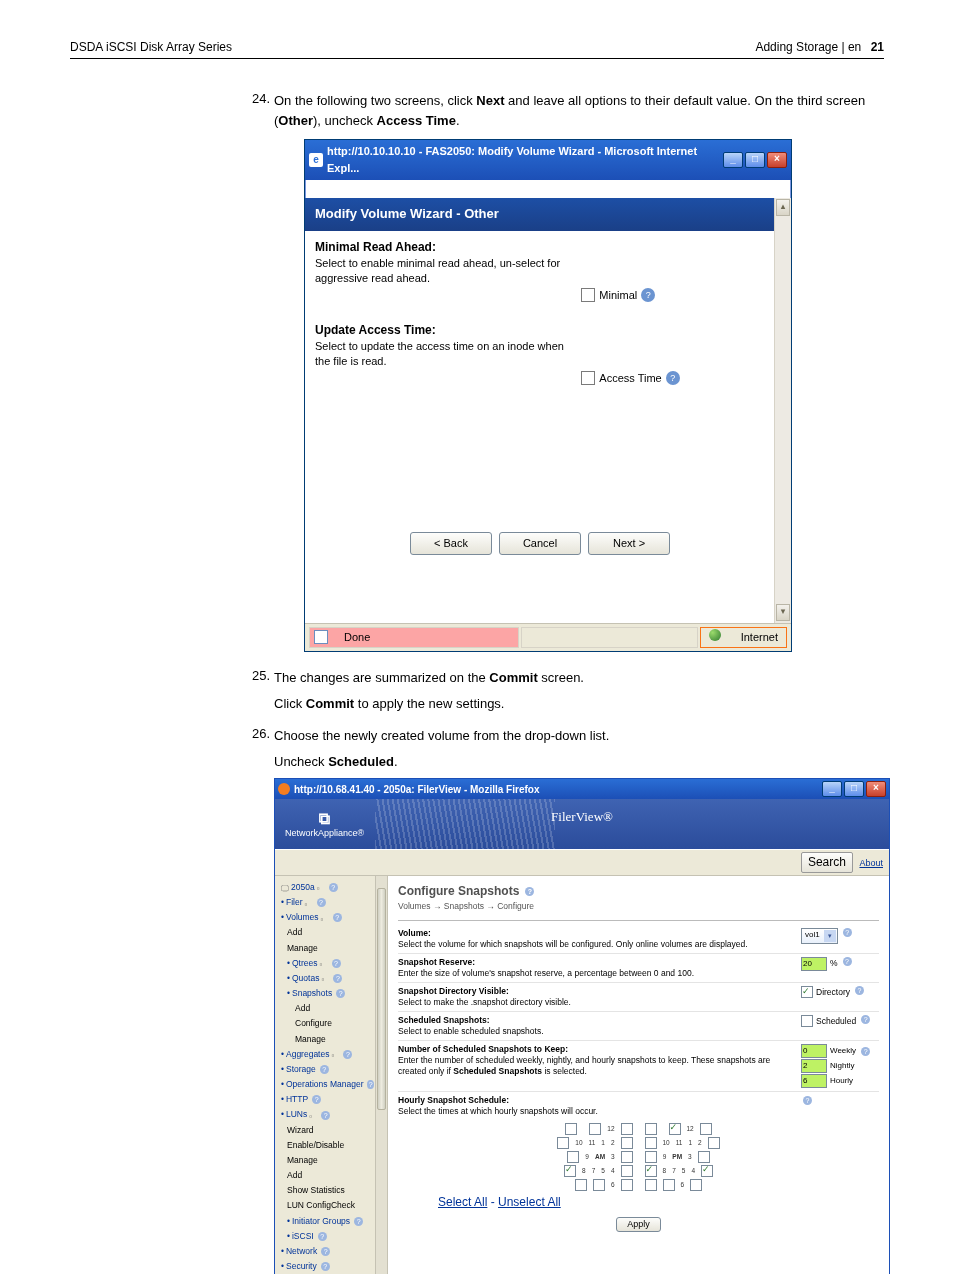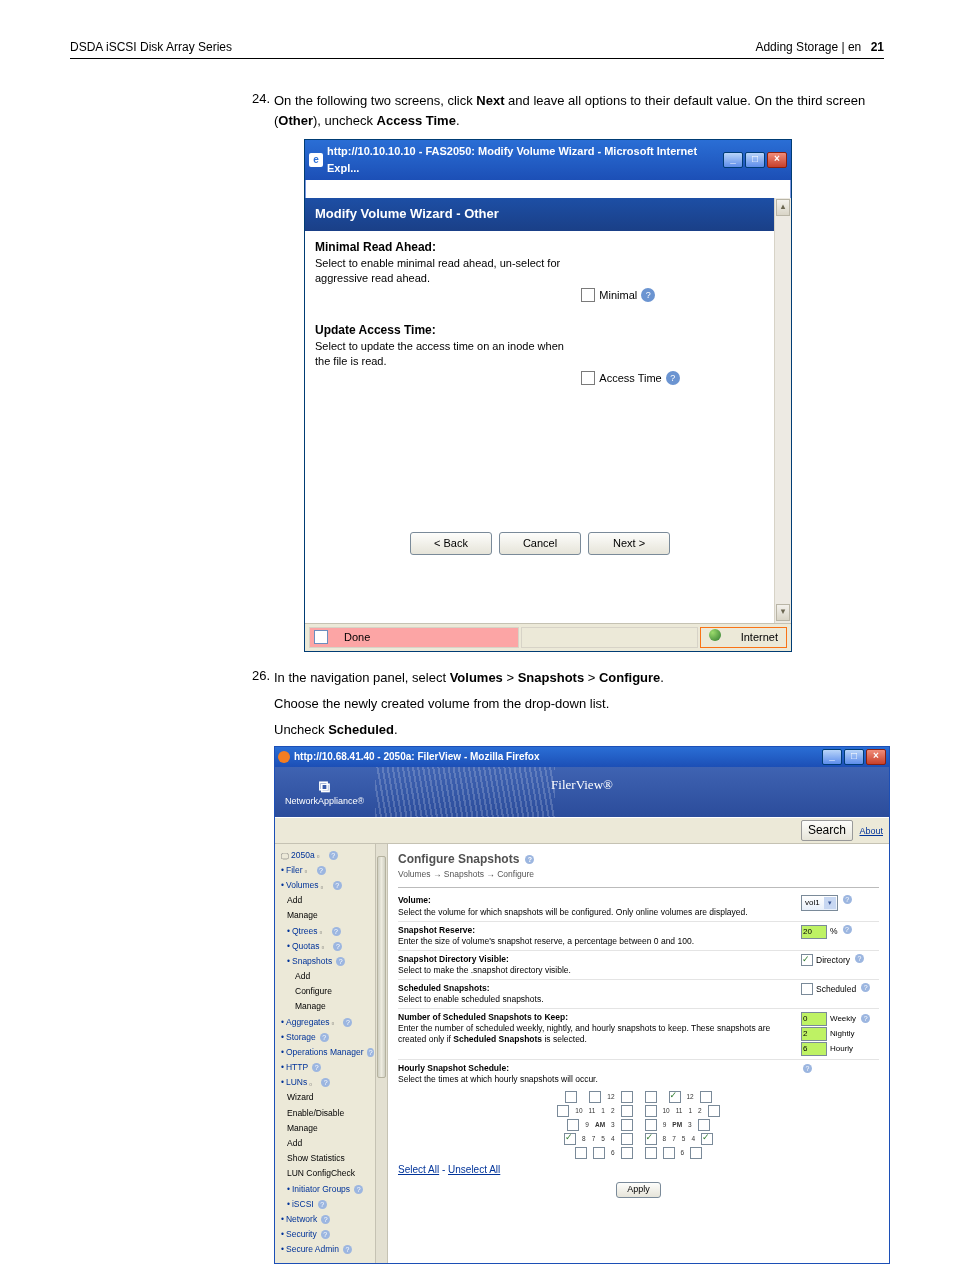--- a/index.html
+++ b/index.html
@@ -487,22 +487,23 @@
     gap: 12px;
     justify-content: center;
   }
   .hg-sub {
     display: flex;
     gap: 6px;
     align-items: center;
   }
   .hg-sub .txt { font-size: 6.5px; color: #333; }
   .select-links {
-    font-size: 10px;
+    font-size: 12px;
     color: #003399;
+    margin-left: 40px;
   }
   .select-links span { text-decoration: underline; cursor: pointer; }
   .apply-row { text-align: center; margin-top: 6px; }
   .apply-btn {
     display: inline-block;
     background: linear-gradient(#FDFDFB,#E6E4D9);
     border: 1px solid #7A8A99;
     border-radius: 3px;
     padding: 1px 10px;
     font-size: 9px;
@@ -592,27 +593,31 @@
             <div class="ie-status-right">
               <span class="globe"></span>
               <span>Internet</span>
             </div>
           </div>
         </div>
 
       </div>
     </div>
 
+    <div class="step-row">
+      <div class="step-num">25.</div>
+      <div class="step-body">
+        <p><span>The changes are summarized on the </span><span class="bold">Commit</span><span> screen.</span></p>
+        <p><span>Click </span><span class="bold">Commit</span><span> to apply the new settings.</span></p>
+      </div>
+    </div>
 
     <div class="step-row">
       <div class="step-num">26.</div>
       <div class="step-body">
-        <p>
-          <span>In the navigation panel, select </span><span class="bold">Volumes</span><span> &gt; </span><span class="bold">Snapshots</span><span> &gt; </span><span class="bold">Configure</span><span>.</span>
-        </p>
         <p>Choose the newly created volume from the drop-down list.</p>
         <p><span>Uncheck </span><span class="bold">Scheduled</span><span>.</span></p>
 
         <div class="ff-window">
           <div class="ff-title">
             <span class="ff-icon"></span>
             <span class="ff-title-text">http://10.68.41.40 - 2050a: FilerView - Mozilla Firefox</span>
             <span class="ie-win-btns">
               <span class="ie-win-btn">_</span>
               <span class="ie-win-btn">□</span>

